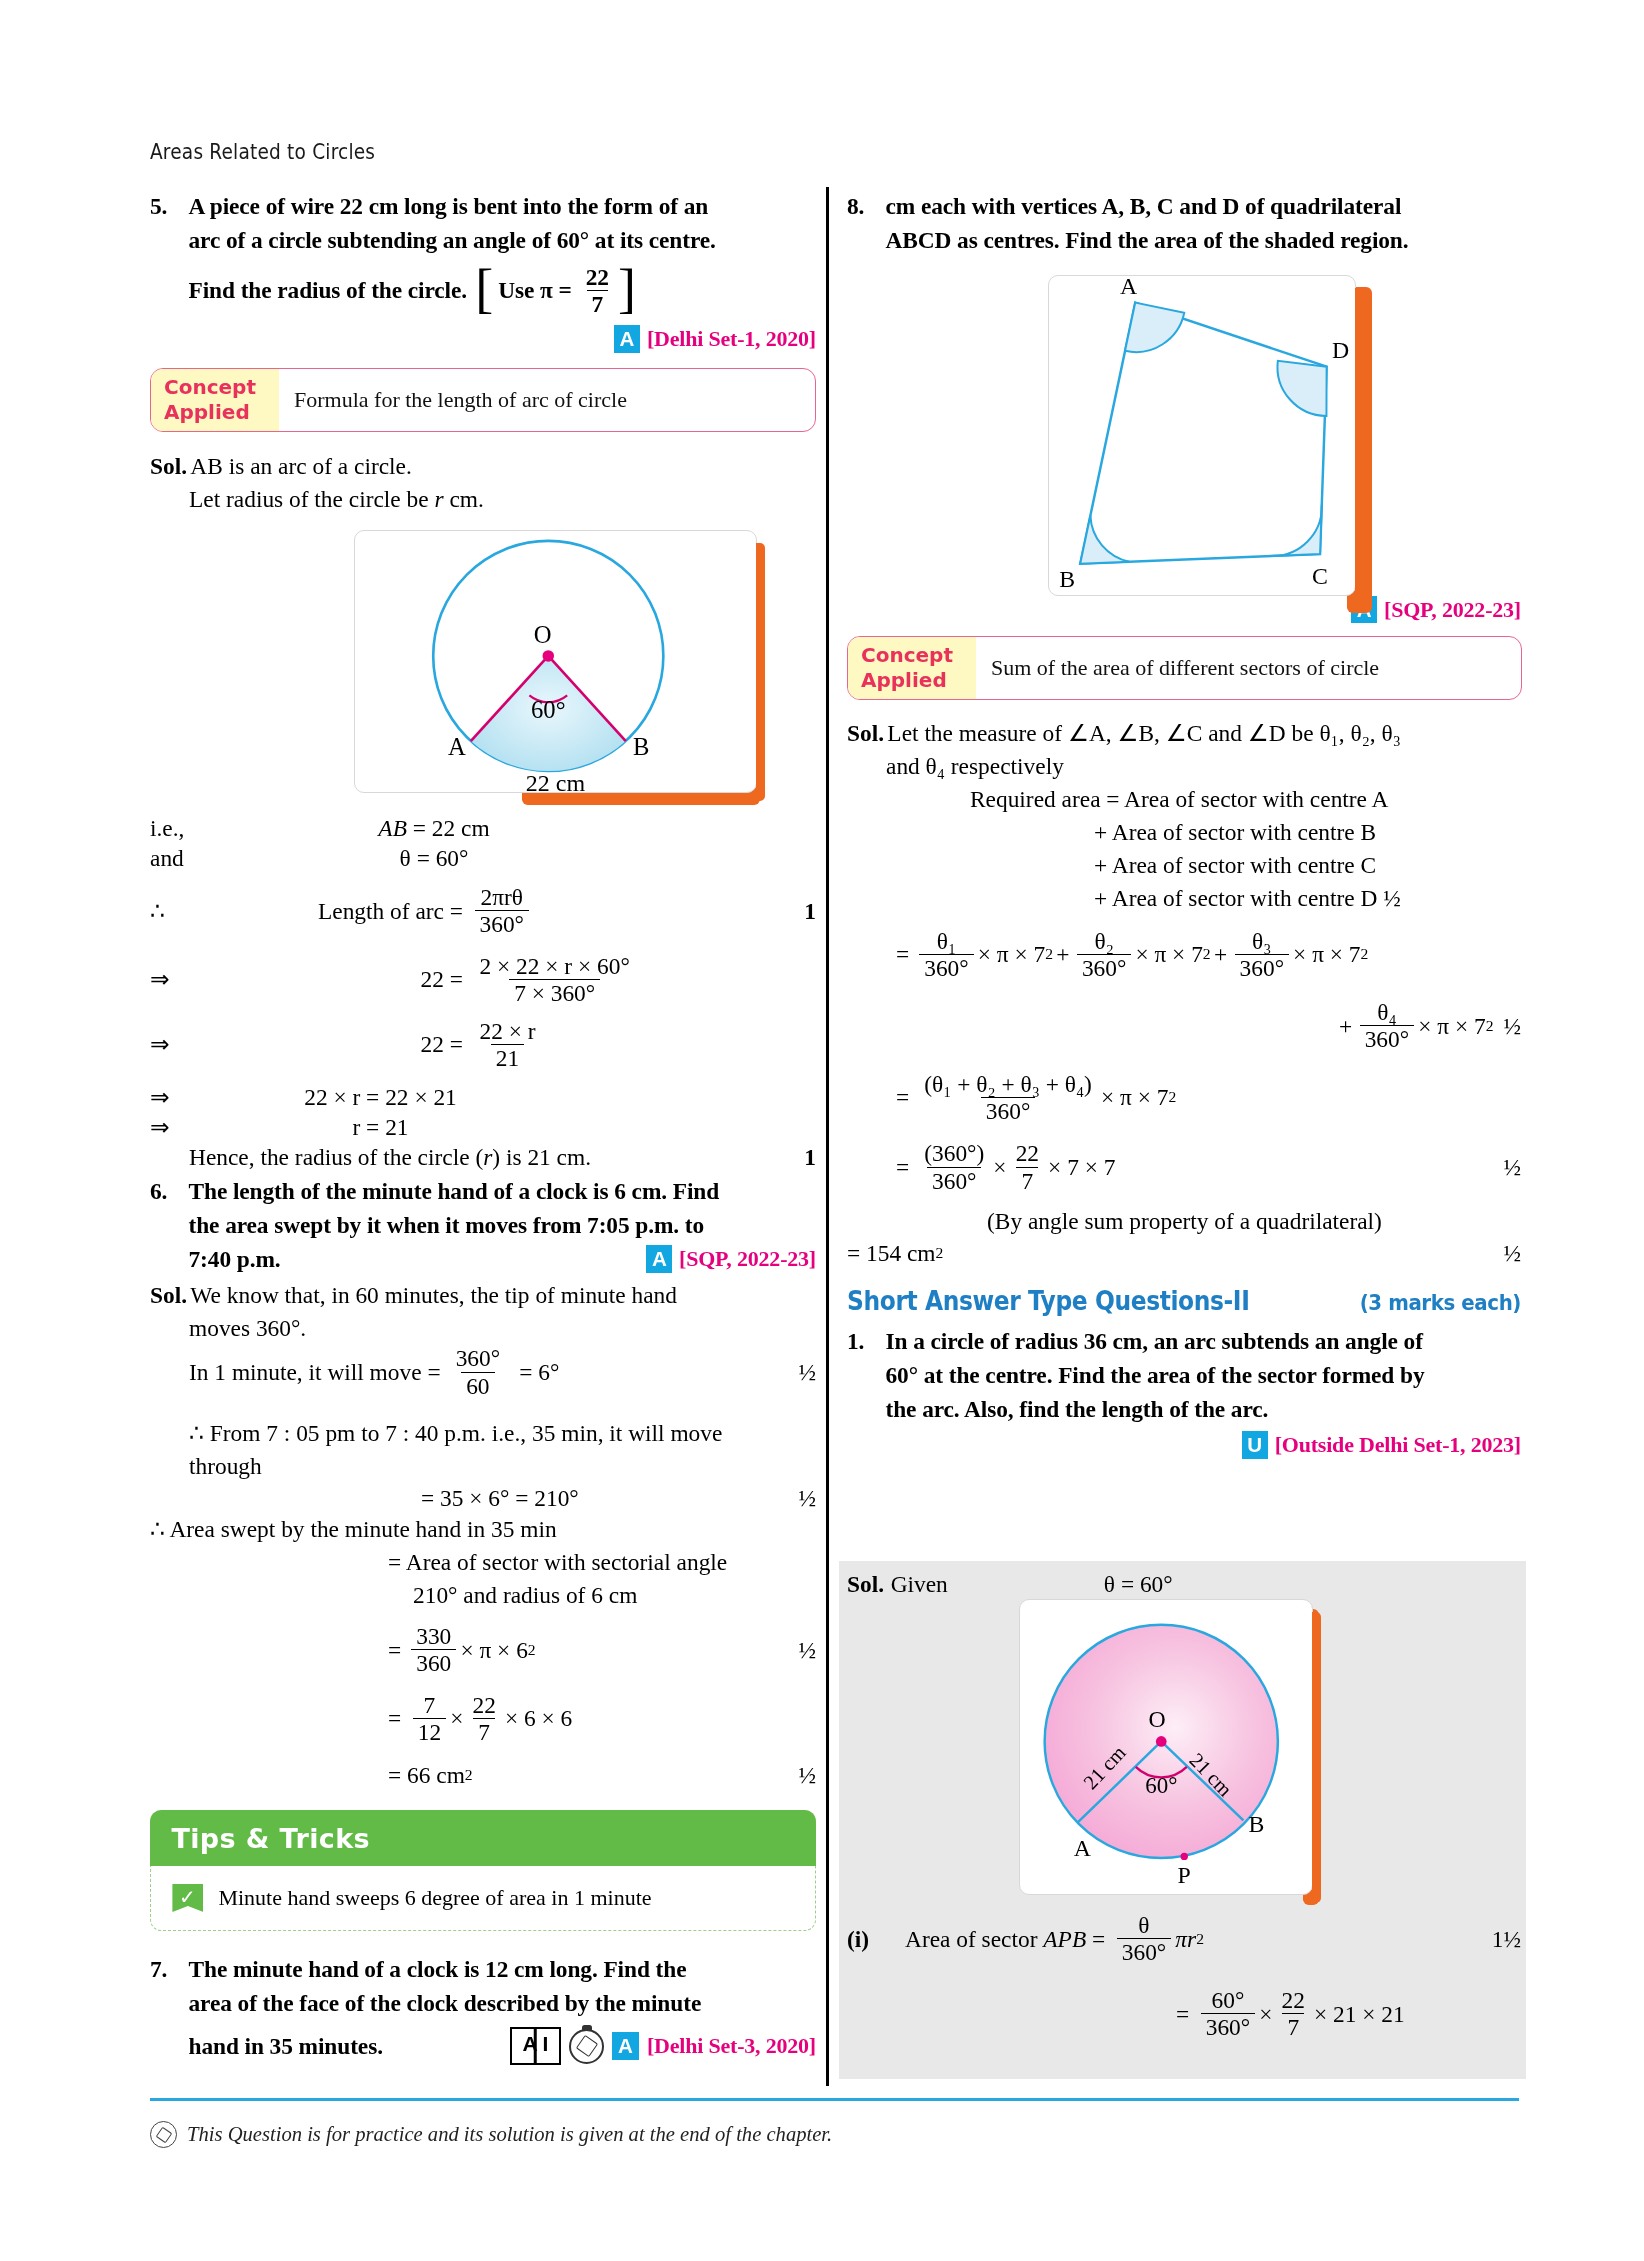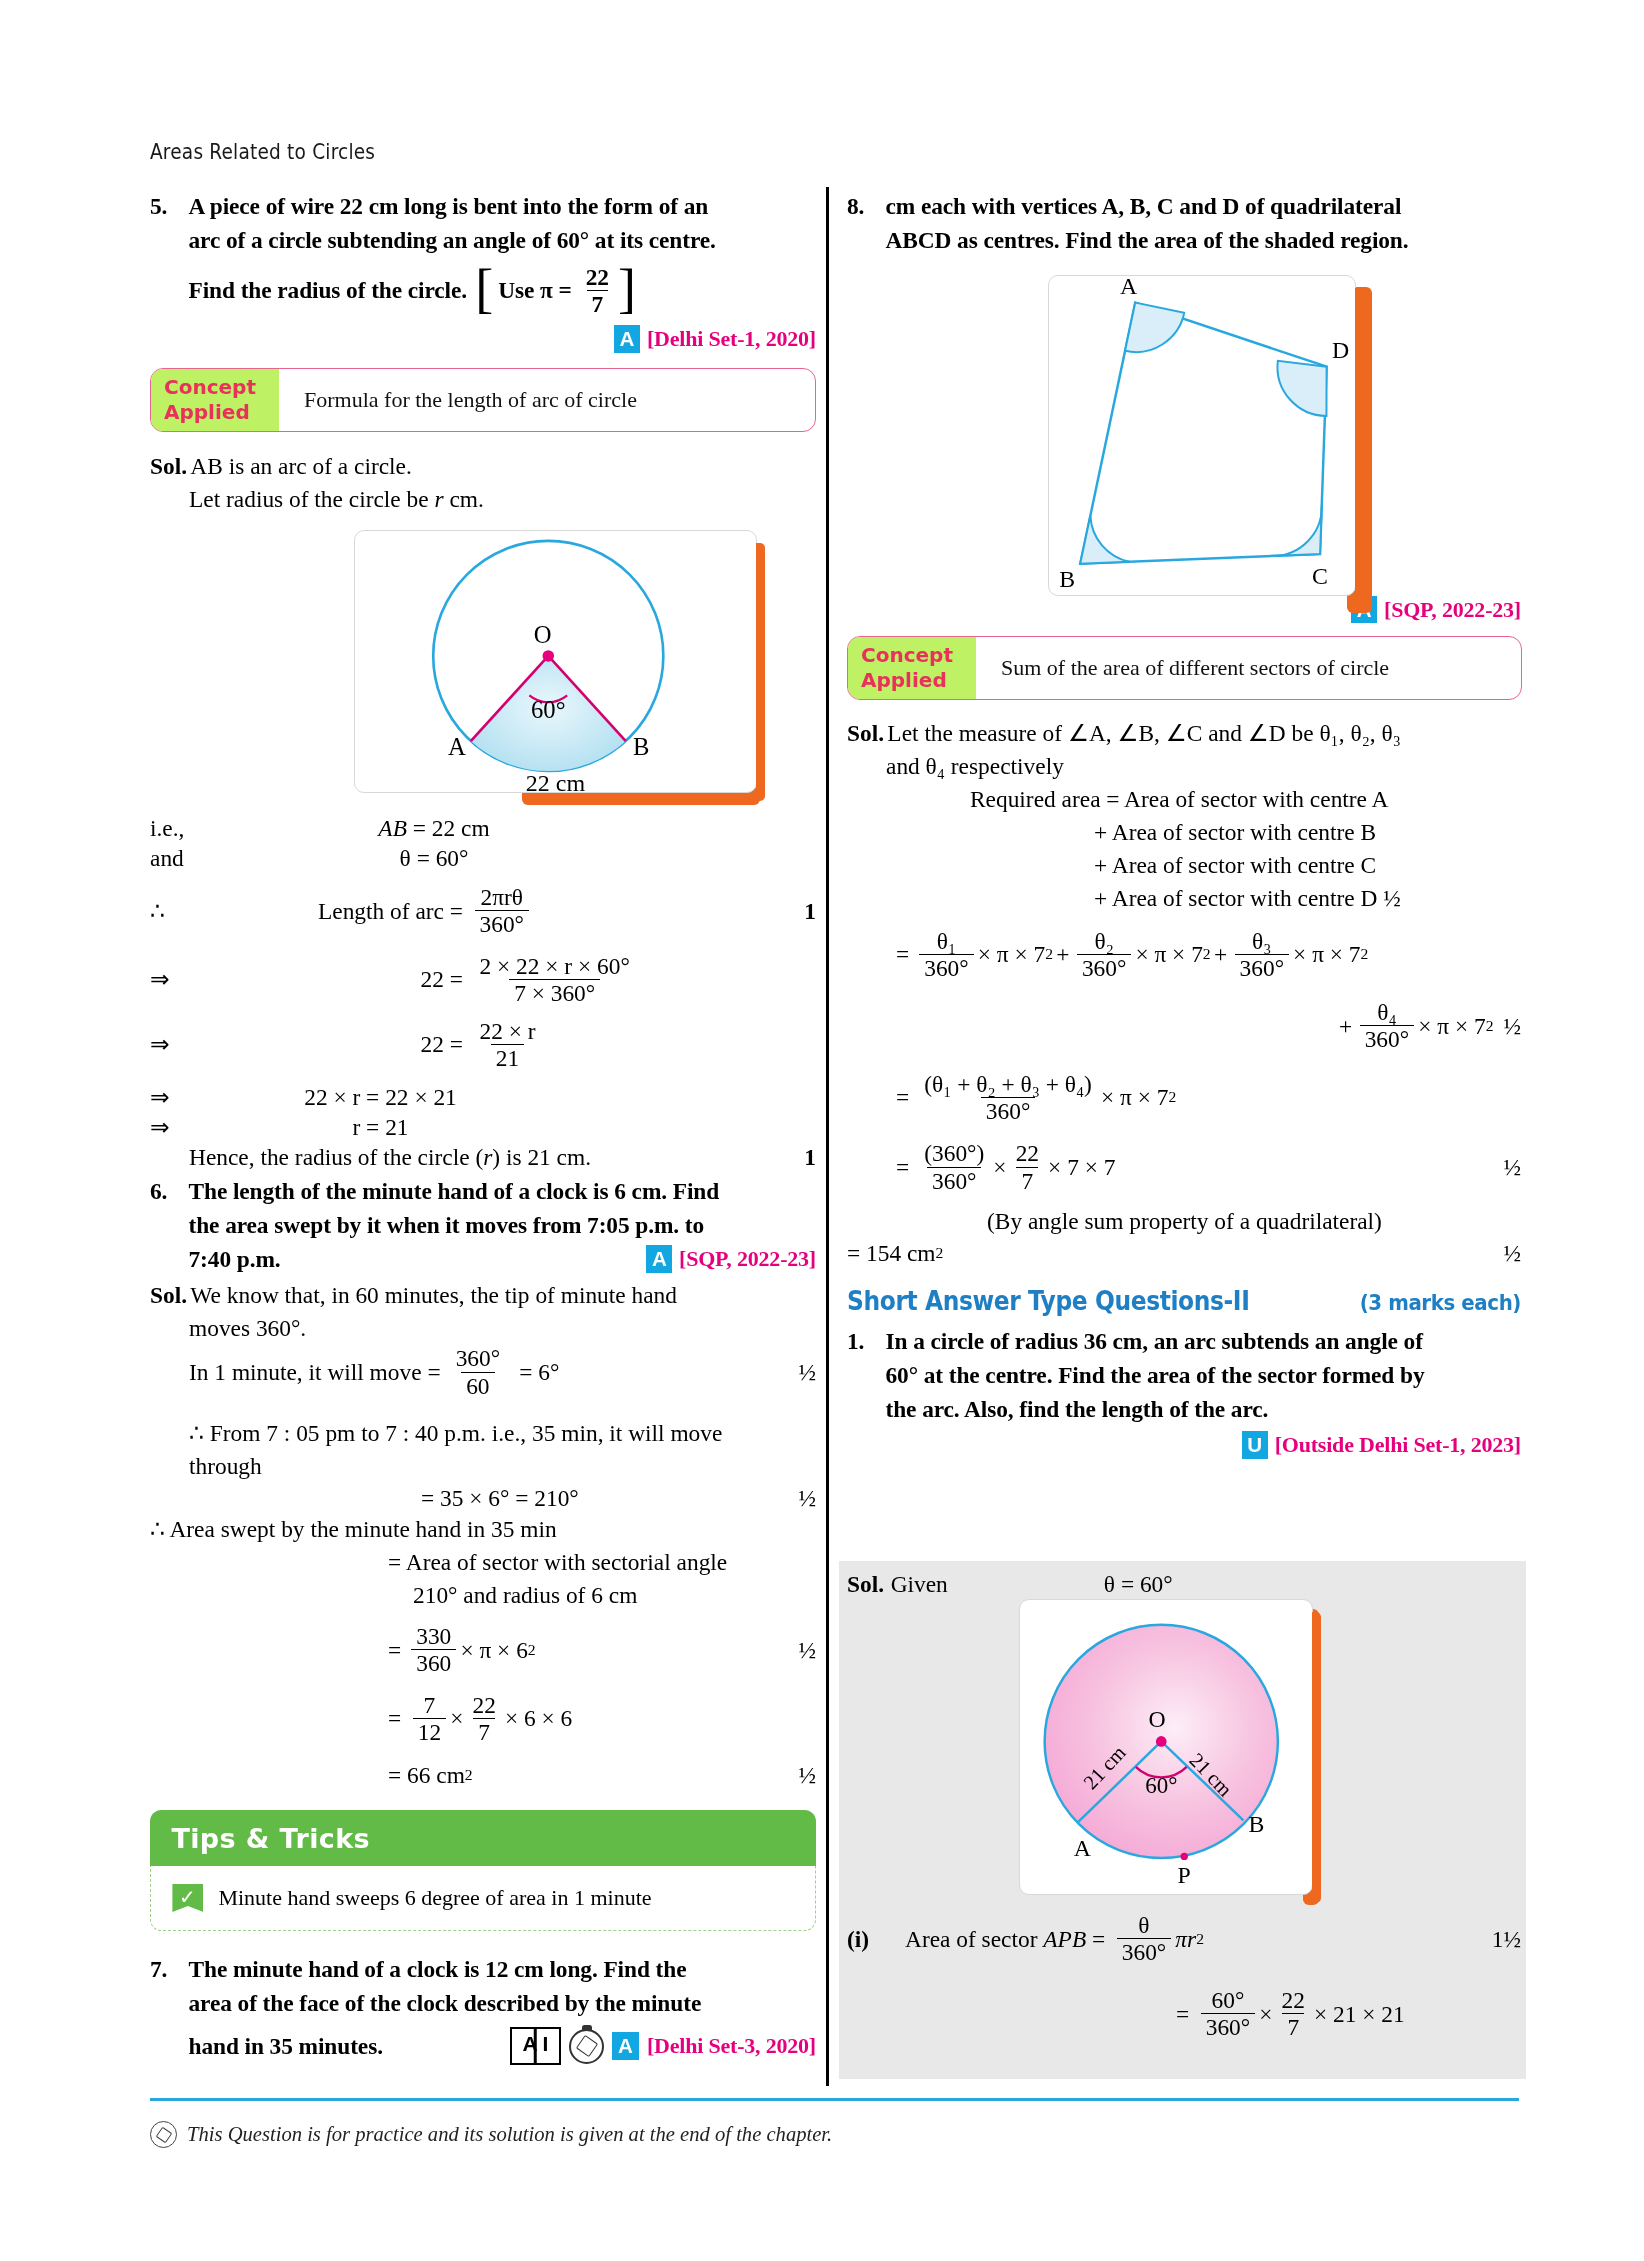--- a/index.html
+++ b/index.html
@@ -56,28 +56,28 @@
     font-family:"Liberation Serif",serif;
   }
 
   
   .concept{
     position:relative;border:1.6px solid #e8658e;border-radius:13px;
     height:62px;display:flex;align-items:stretch;overflow:hidden;
     background:#fff;
   }
   .concept .tag{
-    background:#bef264;color:#e8315b;
+    background:#fef9c3;color:#e8315b;
     font-family:"DejaVu Sans",sans-serif;font-weight:bold;
     font-size:20px;line-height:25px;
     padding:6.6px 15px 6.6px 13px;display:flex;flex-direction:column;justify-content:center;
     flex:0 0 auto;width:100px;
   }
   .concept .ctext{
-    display:flex;align-items:center;padding-left:25px;
+    display:flex;align-items:center;padding-left:15px;
     font-size:22px;color:#111;font-family:"Liberation Serif",serif;
   }
   .fig{
     position:relative;background:#fff;border:0.8px solid #d8d8d8;border-radius:10px;
     box-sizing:border-box;
   }
   .fig::after{
     content:"";position:absolute;right:-9px;top:11.5px;bottom:-9px;width:9px;
     background:#ef6820;border-radius:0 5px 5px 0;z-index:-1;
   }

